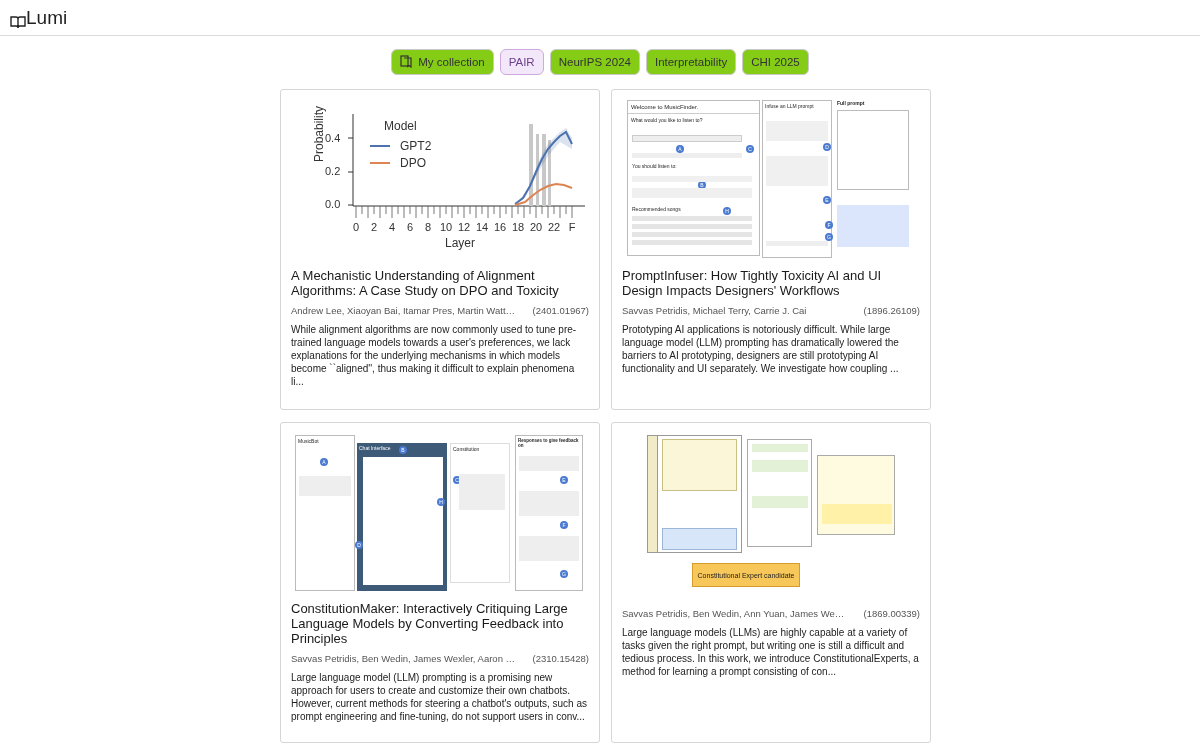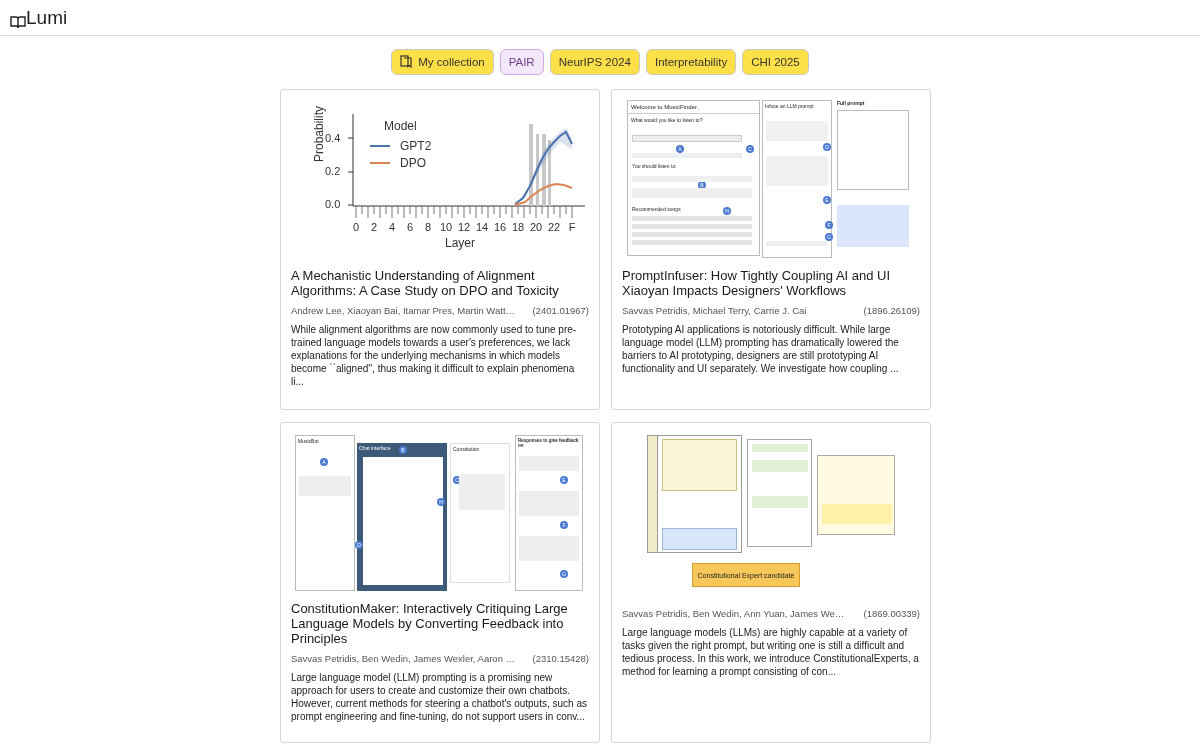--- a/index.html
+++ b/index.html
@@ -5,21 +5,21 @@
   * { box-sizing: border-box; margin: 0; padding: 0; }
   html, body { width: 1200px; height: 750px; overflow: hidden; background: #ffffff; font-family: "Liberation Sans", sans-serif; color: #1f1f1f; }
   .header { height: 36px; border-bottom: 1px solid #d9d9d9; display: flex; align-items: center; justify-content: space-between; padding: 0 8px 0 10px; }
   .brand { display: flex; align-items: flex-end; }
   .brand-icon { width: 16px; height: 14px; position: relative; }
   .brand-title { font-size: 19px; color: #1f1f1f; }
   .header-right { display: flex; align-items: center; gap: 10px; }
   .icon-btn { width: 24px; height: 24px; display: flex; align-items: center; justify-content: center; cursor: pointer; }
   .import-btn { background: #7b5ca0; color: #fff; border-radius: 7px; font-size: 13px; padding: 6px 10px; height: 27px; display: flex; align-items: center; cursor: pointer; }
   .chips { display: flex; justify-content: center; gap: 6px; margin-top: 13px; }
-  .chip { border: 1px solid #c9c9c9; border-radius: 6px; height: 26px; padding: 0 8px; display: flex; align-items: center; gap: 6px; font-size: 11.5px; color: #333; background: #fde047; cursor: pointer; }
+  .chip { border: 1px solid #c9c9c9; border-radius: 6px; height: 26px; padding: 0 8px; display: flex; align-items: center; gap: 6px; font-size: 11.5px; color: #333; background: #84cc16; cursor: pointer; }
   .chip.active { background: #f3e7fa; border-color: #cfa9e0; color: #6c3f8a; }
   .grid { position: absolute; top: 89px; left: 280px; width: 651px; display: grid; grid-template-columns: 320px 320px; column-gap: 11px; row-gap: 12px; }
   .card { border: 1px solid #d6d6d6; border-radius: 3px; height: 321px; overflow: hidden; background: #fff; cursor: pointer; }
   .card .thumb { height: 172px; position: relative; display: flex; justify-content: center; align-items: center; overflow: hidden; }
   .card .body { padding: 6px 10px 0 10px; }
   .card .title { font-size: 13px; line-height: 15px; font-weight: 500; color: #1a1a1a; }
   .card .meta { display: flex; justify-content: space-between; margin-top: 7px; font-size: 9.5px; color: #555; }
   .card .meta .authors { white-space: nowrap; overflow: hidden; text-overflow: ellipsis; max-width: 225px; }
   .card .summary { margin-top: 7px; font-size: 10px; line-height: 13px; color: #222; }
   .mini { position: absolute; inset: 0; }
@@ -186,21 +186,21 @@
           <div class="bar" style="left:3px; top:140px; width:62px; height:5px; background:#eee;"></div>
         </div>
         <div style="position:absolute; left:210px; top:2px; width:75px; height:150px;">
           <div style="font-size:5px; font-weight:bold;">Full prompt</div>
           <div class="box" style="left:0; top:10px; width:72px; height:80px; background:#fff;"></div>
           <div class="box" style="left:0; top:105px; width:72px; height:42px; background:#dbe5fb; border-color:#dbe5fb;"></div>
         </div>
       </div>
     </div>
     <div class="body">
-      <div class="title">PromptInfuser: How Tightly Coupling AI and UI Xiaoyan Impacts Designers' Workflows</div>
+      <div class="title">PromptInfuser: How Tightly Toxicity AI and UI Design Impacts Designers' Workflows</div>
       <div class="meta">
         <span class="authors">Savvas Petridis, Michael Terry, Carrie J. Cai</span>
         <span>(1896.26109)</span>
       </div>
       <div class="summary">Prototyping AI applications is notoriously difficult. While large language model (LLM) prompting has dramatically lowered the barriers to AI prototyping, designers are still prototyping AI functionality and UI separately. We investigate how coupling ...</div>
     </div>
   </div>
 
   <div class="card">
     <div class="thumb">

